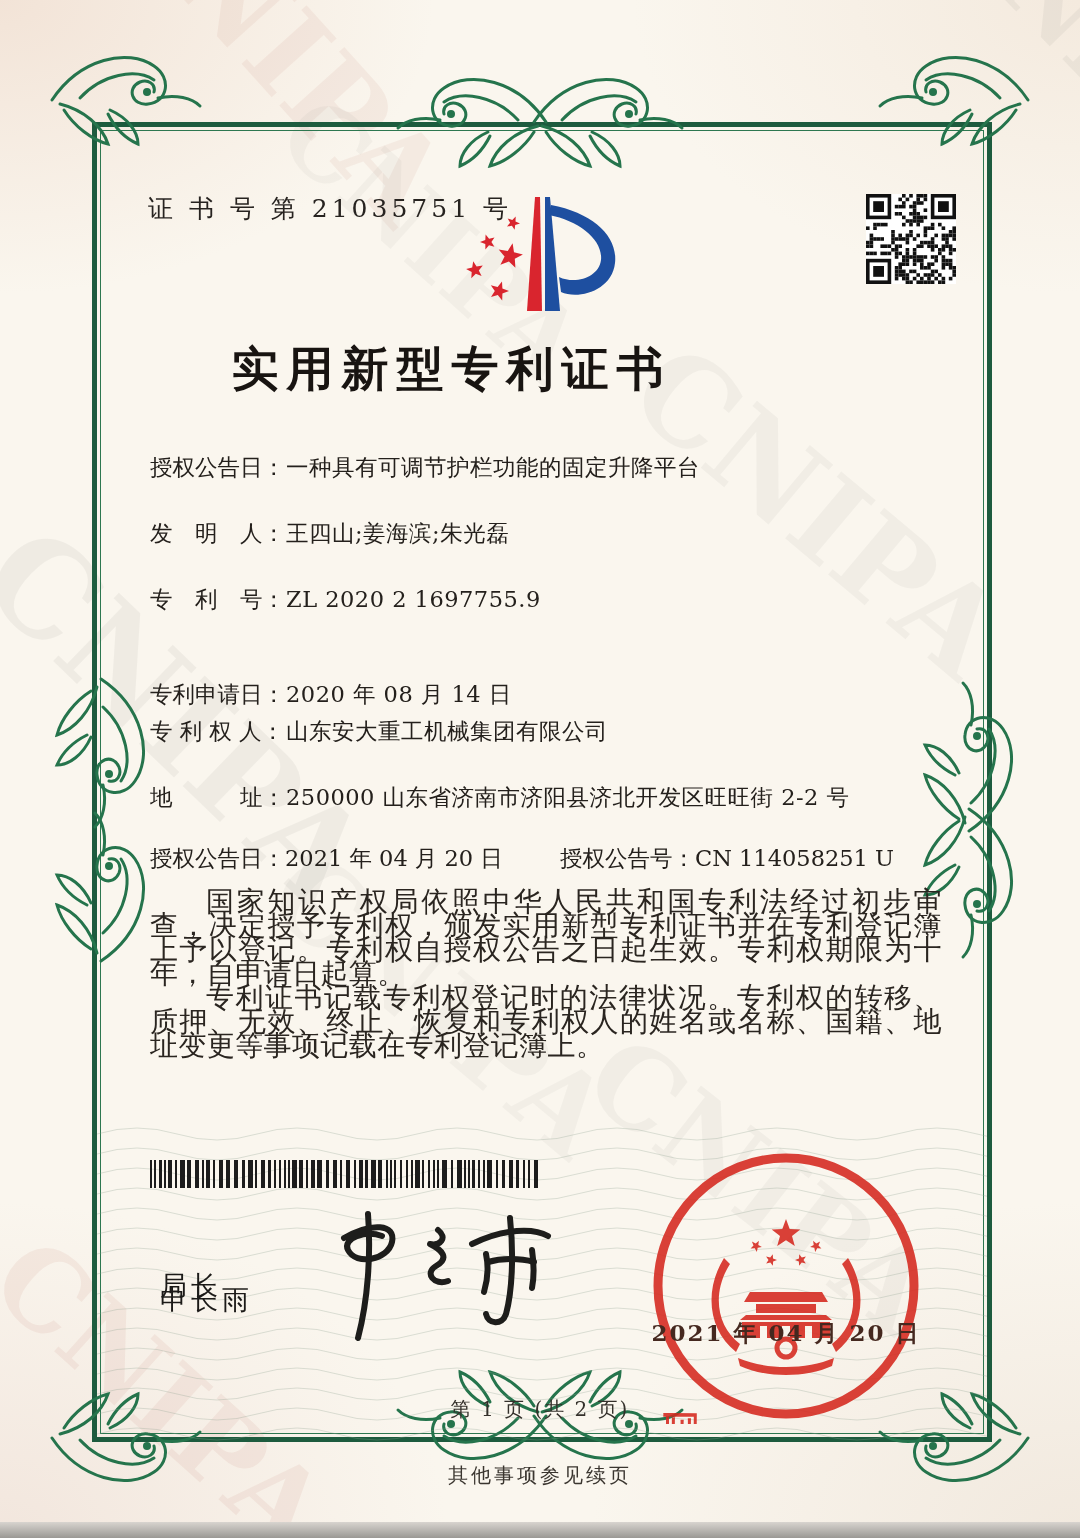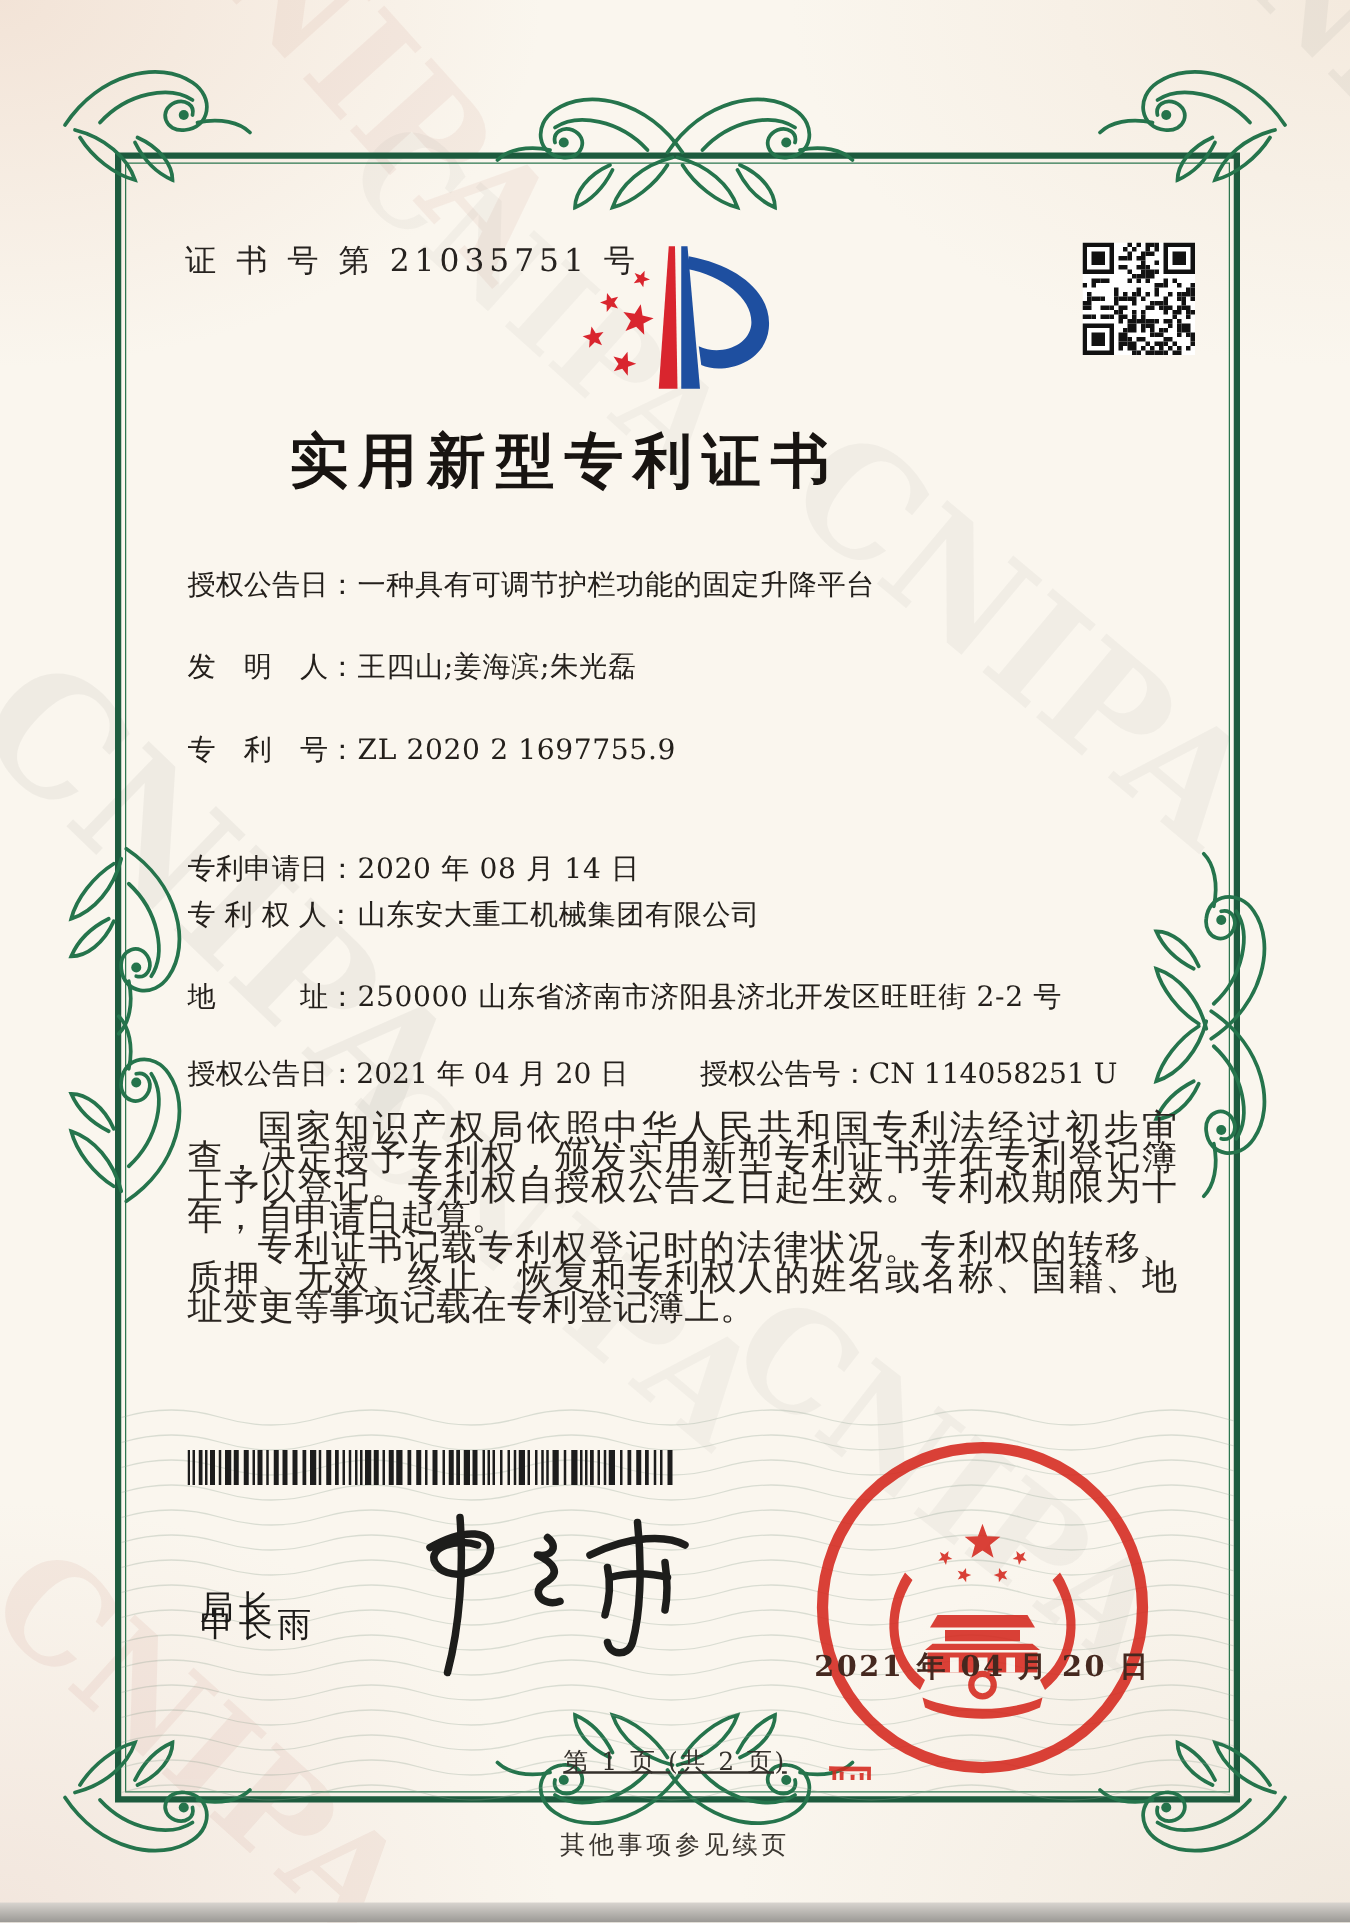--- a/index.html
+++ b/index.html
@@ -42,21 +42,21 @@
   .waves{position:absolute;left:97px;top:1126px;pointer-events:none;}
   .director-title{position:absolute;left:160px;top:1268px;font-size:27px;
     font-family:Liberation Sans, sans-serif;color:#1c1a18;letter-spacing:4px;}
   .director-name{position:absolute;left:160px;top:1282px;font-size:27px;
     font-family:"DejaVu Sans","Liberation Sans",sans-serif;color:#1c1a18;letter-spacing:4px;}
   .signature{position:absolute;left:310px;top:1196px;}
   .seal{position:absolute;left:648px;top:1148px;}
   .seal-date{position:absolute;left:648px;top:1318px;width:276px;text-align:center;
     font-size:23px;color:#45281f;letter-spacing:2px;font-weight:bold;}
   .page-info{position:absolute;left:0;width:1080px;top:1396px;text-align:center;
-    font-size:20px;color:#34302b;letter-spacing:2px;text-decoration:underline;}
+    font-size:20px;color:#34302b;letter-spacing:2px;}
   .footer-note{position:absolute;left:0;width:1080px;top:1462px;text-align:center;
     font-size:20px;color:#3a352f;letter-spacing:3px;}
   .logo{position:absolute;left:452px;top:178px;}
   .qr{position:absolute;left:866px;top:194px;}
 </style>
 </head>
 <body>
 
 <div class="vignette"></div>
 

